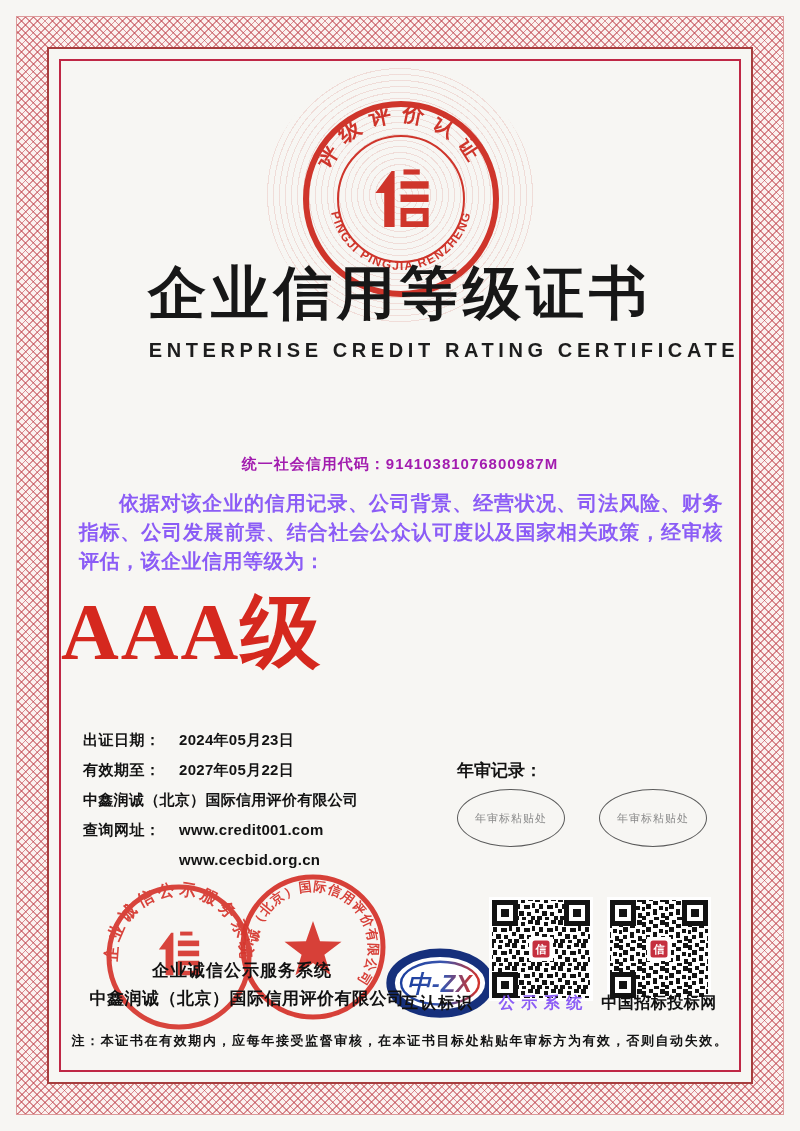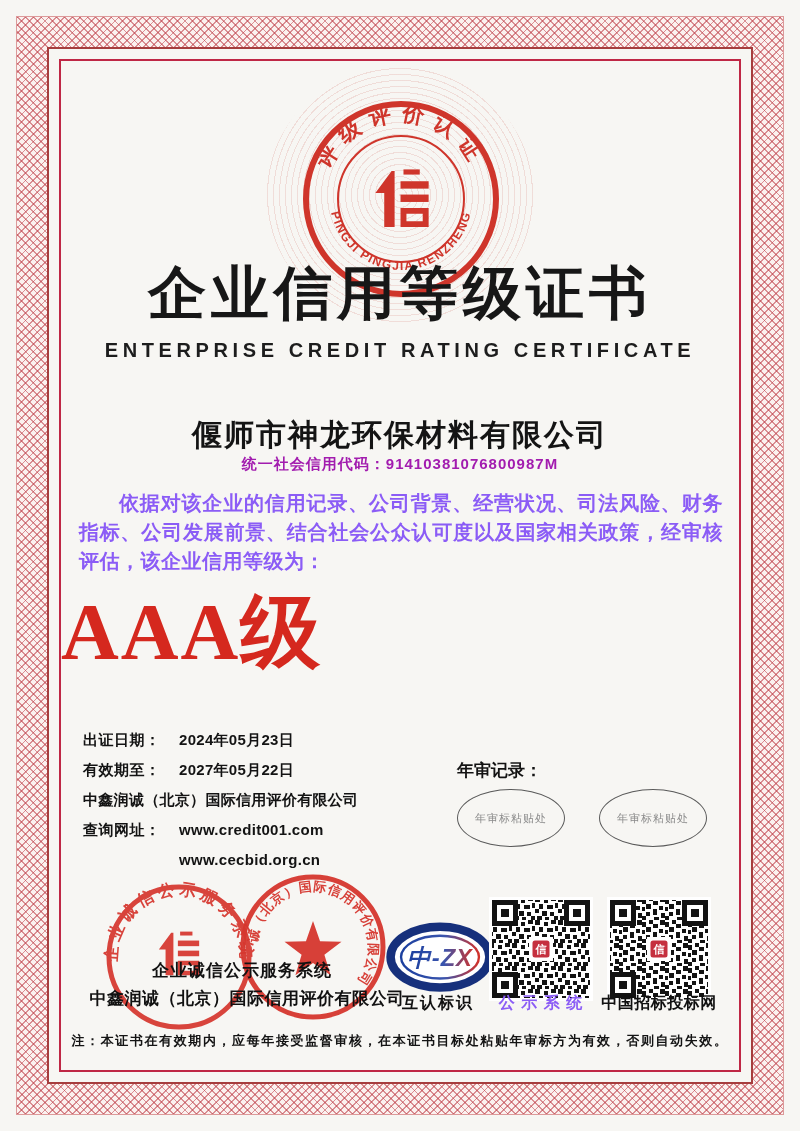--- a/index.html
+++ b/index.html
@@ -10,41 +10,41 @@
     background-image:
       repeating-linear-gradient(45deg, rgba(190,62,72,.55) 0 1.3px, transparent 1.3px 5.5px),
       repeating-linear-gradient(135deg, rgba(190,62,72,.55) 0 1.3px, transparent 1.3px 5.5px);}
   .inner1{height:100%;box-sizing:border-box;border:2px solid #a63d3d;background:#f7f6f3;padding:10px;}
   .inner2{height:100%;box-sizing:border-box;border:2px solid #bf2745;background:#f7f6f3;position:relative;overflow:hidden;}
   .abs{position:absolute;}
   .emblem-halo{left:205px;top:6px;width:268px;height:256px;border-radius:50%;
     background:repeating-radial-gradient(circle at 50% 50%, rgba(205,95,85,.17) 0 1px, rgba(205,95,85,0) 1px 6px);}
   .emblem{left:240px;top:38px;width:200px;height:200px;}
   .title-cn{left:0;top:200px;width:100%;text-align:center;font-size:58px;font-weight:900;color:#171717;letter-spacing:5px;line-height:1.1;}
-  .title-en{left:0;top:278px;width:100%;text-align:center;font-size:20px;font-weight:700;color:#1d1d1d;letter-spacing:4.6px;}
+  .title-en{left:0;top:278px;width:100%;text-align:center;font-size:20px;font-weight:700;color:#1d1d1d;letter-spacing:4.6px;padding-left:44px;}
   .credit-code{right:42px;top:312px;font-size:16px;font-weight:700;color:#d43b52;letter-spacing:1px;}
   .company-name{left:0;top:354px;width:100%;text-align:center;font-size:30px;font-weight:900;color:#141414;letter-spacing:2px;}
   .uscc{left:0;top:394px;width:100%;text-align:center;font-size:15px;font-weight:700;color:#a21caf;letter-spacing:1px;}
   .body-text{left:18px;top:428px;width:644px;font-size:20px;font-weight:700;color:#8b5cf6;line-height:1.45;
     text-indent:2em;text-align:justify;letter-spacing:.5px;}
   .rating{left:0;top:518px;width:100%;text-align:left;font-size:80px;font-weight:900;color:#d5281e;
     font-family:"Liberation Serif","DejaVu Serif",serif;letter-spacing:2px;}
   .details{left:22px;top:670px;width:380px;}
   .detail-row{display:flex;margin-bottom:11px;font-size:15px;font-weight:800;color:#131313;}
   .detail-label{width:96px;flex:none;letter-spacing:.5px;}
   .detail-value{letter-spacing:.3px;}
   .annual-label{left:396px;top:698px;font-size:17px;font-weight:800;color:#131313;}
   .ovals{left:396px;top:728px;display:flex;gap:34px;}
   .oval{width:106px;height:56px;border:1.5px solid #5a5a5a;border-radius:50%;
     display:flex;align-items:center;justify-content:center;font-size:11px;color:#8a8a8a;letter-spacing:1px;}
   .sealA{left:42px;top:820px;}
   .sealB{left:176px;top:810px;}
   .caption1{left:58px;top:898px;width:246px;text-align:center;font-size:17px;font-weight:800;color:#111;z-index:5;letter-spacing:1px;}
   .caption2{left:0px;top:926px;width:372px;text-align:center;font-size:17px;font-weight:800;color:#111;z-index:5;letter-spacing:.5px;}
-  .mutual{left:322px;top:858px;}
+  .mutual{left:322px;top:884px;}
   .mutual-label{left:318px;top:932px;width:118px;text-align:center;font-size:16px;font-weight:800;color:#111;letter-spacing:2px;}
   .qr1{left:428px;top:836px;}
   .qr1-label{left:418px;top:932px;width:124px;text-align:center;font-size:16px;font-weight:800;color:#8b5cf6;letter-spacing:1px;}
   .qr2{left:546px;top:836px;}
   .qr2-label{left:536px;top:932px;width:124px;text-align:center;font-size:16px;font-weight:800;color:#111;letter-spacing:.5px;}
   .note{left:0;top:971px;width:100%;text-align:center;font-size:13px;font-weight:700;color:#141414;letter-spacing:1.6px;}
   .hidden-defs{position:absolute;width:0;height:0;overflow:hidden;}
   svg{display:block;}
 </style>
 </head>
@@ -101,21 +101,20 @@
               <textPath href="#arcB" startOffset="50%" text-anchor="middle">PINGJI PINGJIA RENZHENG</textPath>
             </text>
             <use href="#xinLogo" x="64" y="63" width="74" height="74" fill="#cf352b"></use>
           </svg>
         </div>
 
         <div class="abs title-cn">企业信用等级证书</div>
         <div class="abs title-en">ENTERPRISE CREDIT RATING CERTIFICATE</div>
 
 
-        <div class="abs company-name">偃师市神龙环保材料有限公司</div>
         <div class="abs uscc">
           <span>统一社会信用代码：</span><span>91410381076800987M</span>
         </div>
 
         <div class="abs body-text">依据对该企业的信用记录、公司背景、经营状况、司法风险、财务指标、公司发展前景、结合社会公众认可度以及国家相关政策，经审核评估，该企业信用等级为：</div>
 
         <div class="abs rating">AAA级</div>
 
         <div class="abs details">
           <div class="detail-row">

